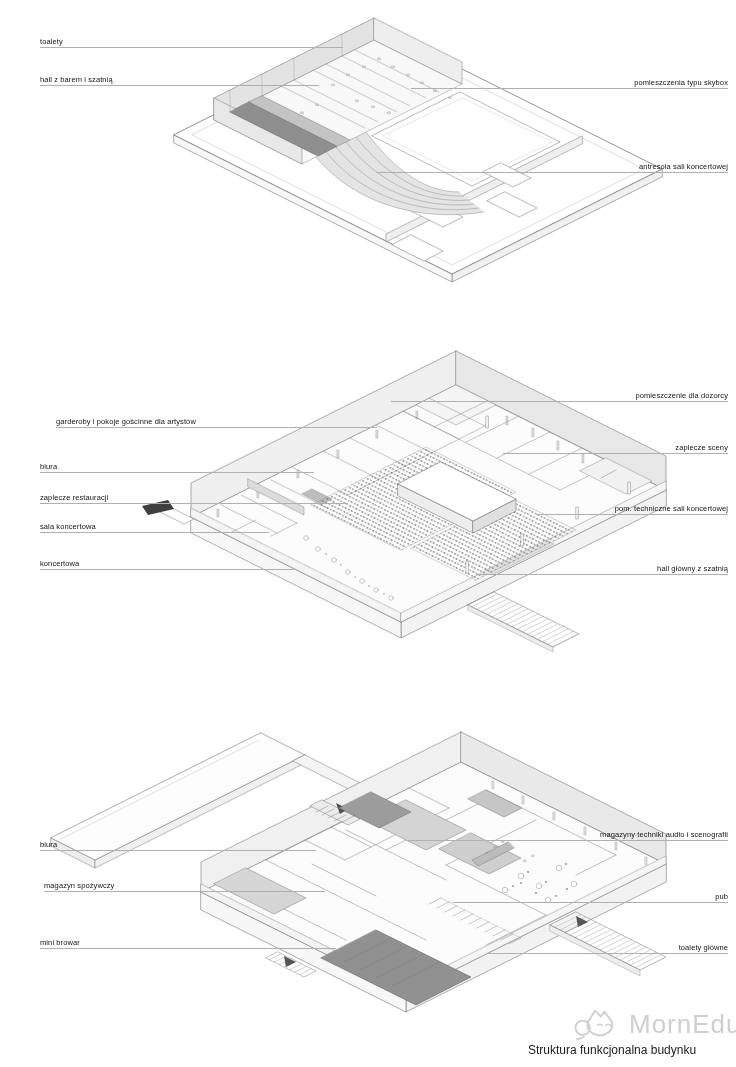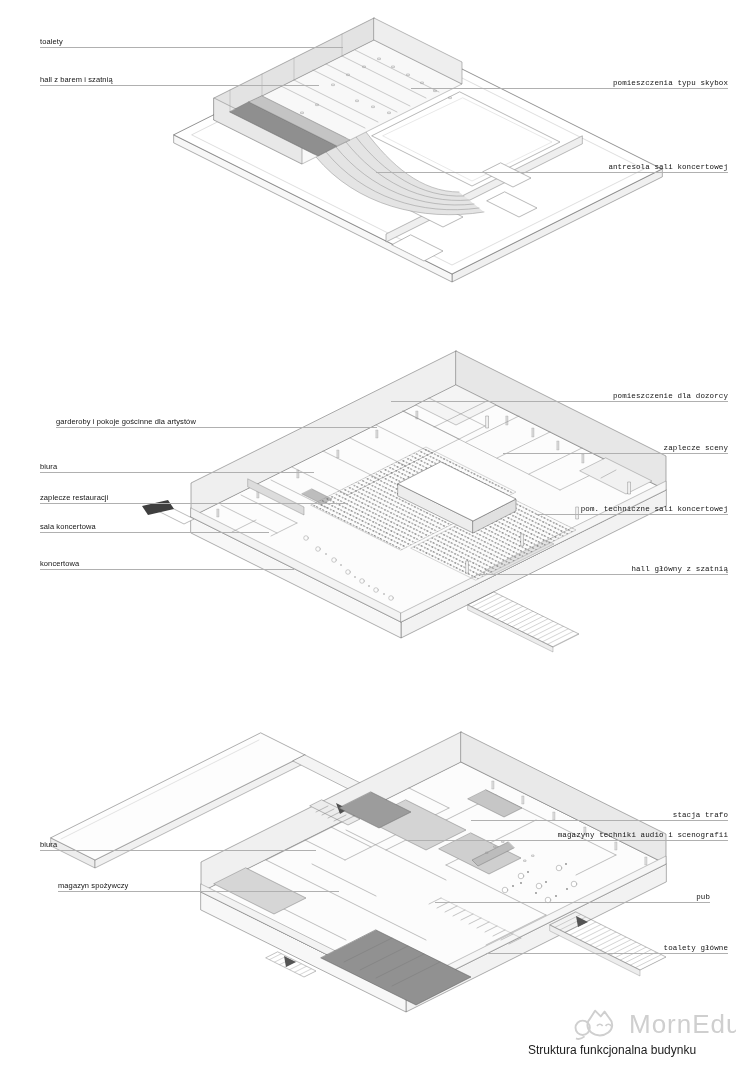--- a/index.html
+++ b/index.html
@@ -3,21 +3,21 @@
 <meta charset="utf-8">
 <style>
   html,body{margin:0;padding:0;background:#fff;}
   .canvas{position:relative;width:736px;height:1067px;background:#ffffff;overflow:hidden;
           font-family:"Liberation Sans",sans-serif;margin-left:16px;}
   .plans-svg{position:absolute;left:0;top:0;}
   .lbl{position:absolute;height:13px;border-bottom:0.8px solid #b0b0b0;
        font-size:7.5px;color:#141414;letter-spacing:0.1px;}
   .lbl span{position:absolute;bottom:1.5px;white-space:nowrap;}
   .lbl.left span{left:0;}
-  .lbl.right span{right:0;font-family:Liberation Mono, monospace;}
+  .lbl.right span{right:0;}
   .caption{position:absolute;left:512px;top:1043px;font-size:12px;color:#1c1c1c;}
   .watermark{position:absolute;left:556px;top:1004px;display:flex;align-items:center;gap:9px;}
   .watermark .wm-text{font-size:26px;font-weight:300;color:#cfcfcf;letter-spacing:1px;
                       font-family:"Liberation Sans",sans-serif;}
 </style>
 </head>
 <body>
 
 <div class="canvas">
 
@@ -380,30 +380,30 @@
   <div class="lbl right" style="top:501px;right:24px;width:192px">
       <span>pom. techniczne sali koncertowej</span>
     </div>
   <div class="lbl right" style="top:561px;right:24px;width:252px">
       <span>hall główny z szatnią</span>
     </div>
 
   <div class="lbl left" style="top:837px;left:24px;width:276px">
       <span>biura</span>
     </div>
-  <div class="lbl left" style="top:878px;left:42px;width:281px">
+  <div class="lbl left" style="top:878px;left:28px;width:281px">
       <span>magazyn spożywczy</span>
     </div>
-  <div class="lbl right" style="top:807px;right:24px;width:257px">
-      <span>stacja trafo</span>
+  <div class="lbl left" style="top:935px;left:24px;width:296px">
+      <span>mini browar</span>
     </div>
   <div class="lbl right" style="top:827px;right:24px;width:322px">
       <span>magazyny techniki audio i scenografii</span>
     </div>
-  <div class="lbl right" style="top:889px;right:42px;width:275px">
+  <div class="lbl right" style="top:889px;right:24px;width:275px">
       <span>pub</span>
     </div>
   <div class="lbl right" style="top:940px;right:24px;width:242px">
       <span>toalety główne</span>
     </div>
 
   <div class="caption">Struktura funkcjonalna budynku</div>
 
   <div class="watermark">
     <svg width="48" height="40" viewBox="0 0 50 42">

